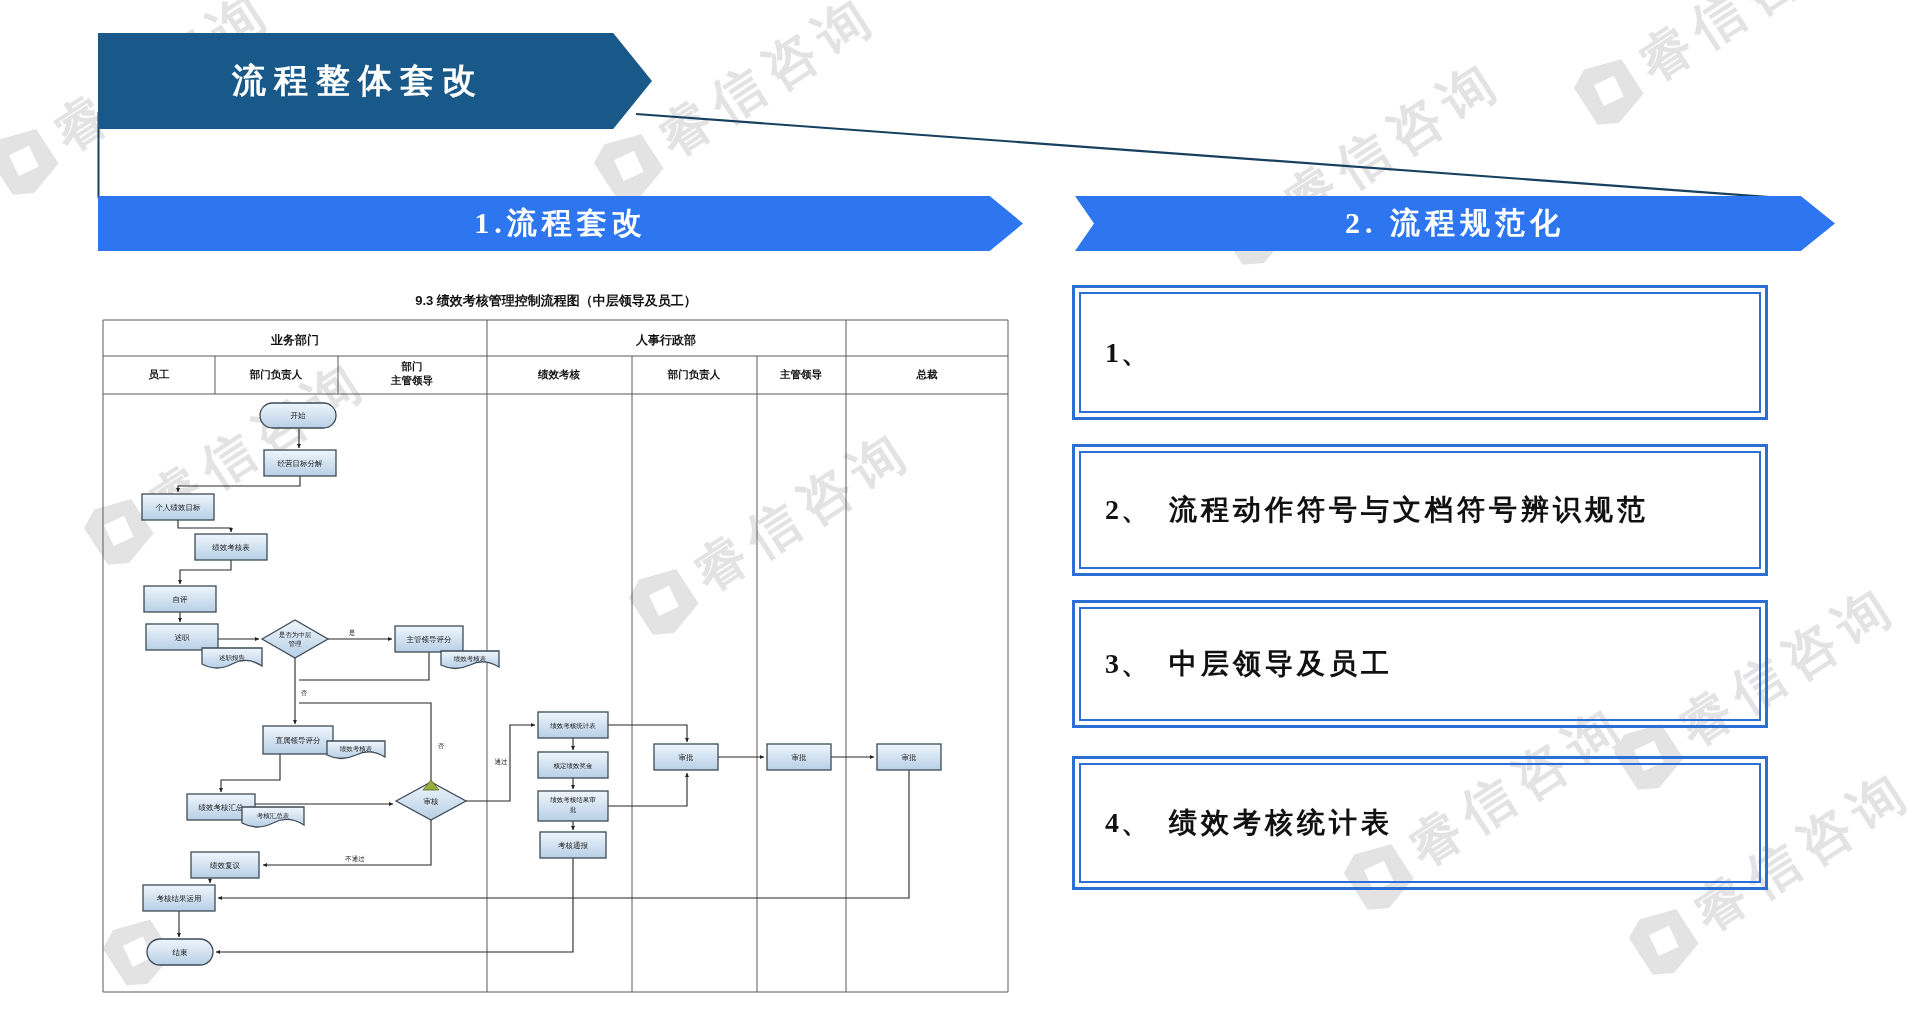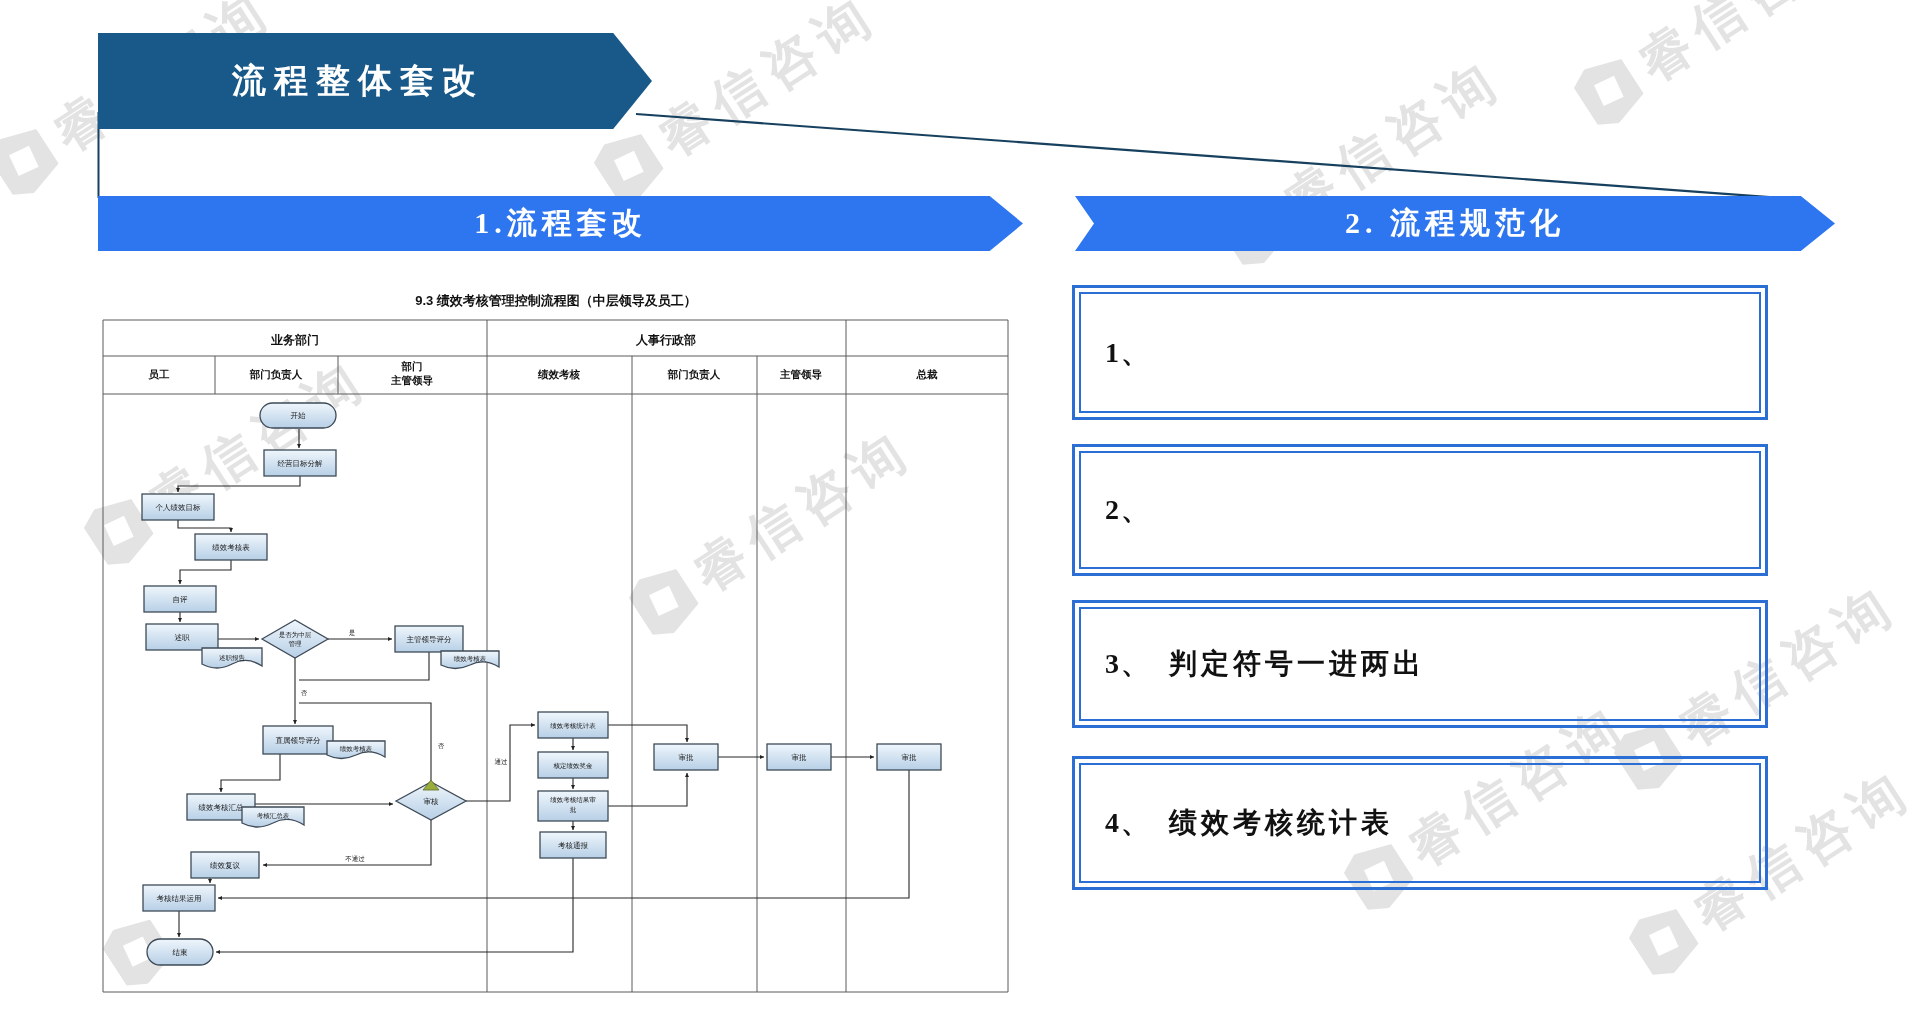--- a/index.html
+++ b/index.html
@@ -114,24 +114,25 @@
   </div>
   <div class="pennant" id="pennant2">
     <span class="t">2. 流程规范化</span>
   </div>
 
   <div class="rule-box" style="top:285px;height:135px">
     <span class="rule-num">1、</span>
   </div>
   <div class="rule-box" style="top:444px;height:132px">
     <span class="rule-num">2、</span>
+    <span class="rule-text">流程动作符号与文档符号辨识规范</span>
   </div>
   <div class="rule-box" style="top:600px;height:128px">
     <span class="rule-num">3、</span>
-    <span class="rule-text">判定符号一进两出</span>
+    <span class="rule-text">中层领导及员工</span>
   </div>
   <div class="rule-box" style="top:756px;height:134px">
     <span class="rule-num">4、</span>
     <span class="rule-text">绩效考核统计表</span>
   </div>
 
   <svg class="flowchart" width="920" height="730" viewBox="95 268 920 730">
     <defs>
       <linearGradient id="grad" x1="0" y1="0" x2="0" y2="1">
         <stop offset="0" stop-color="#eff6fc"></stop>

